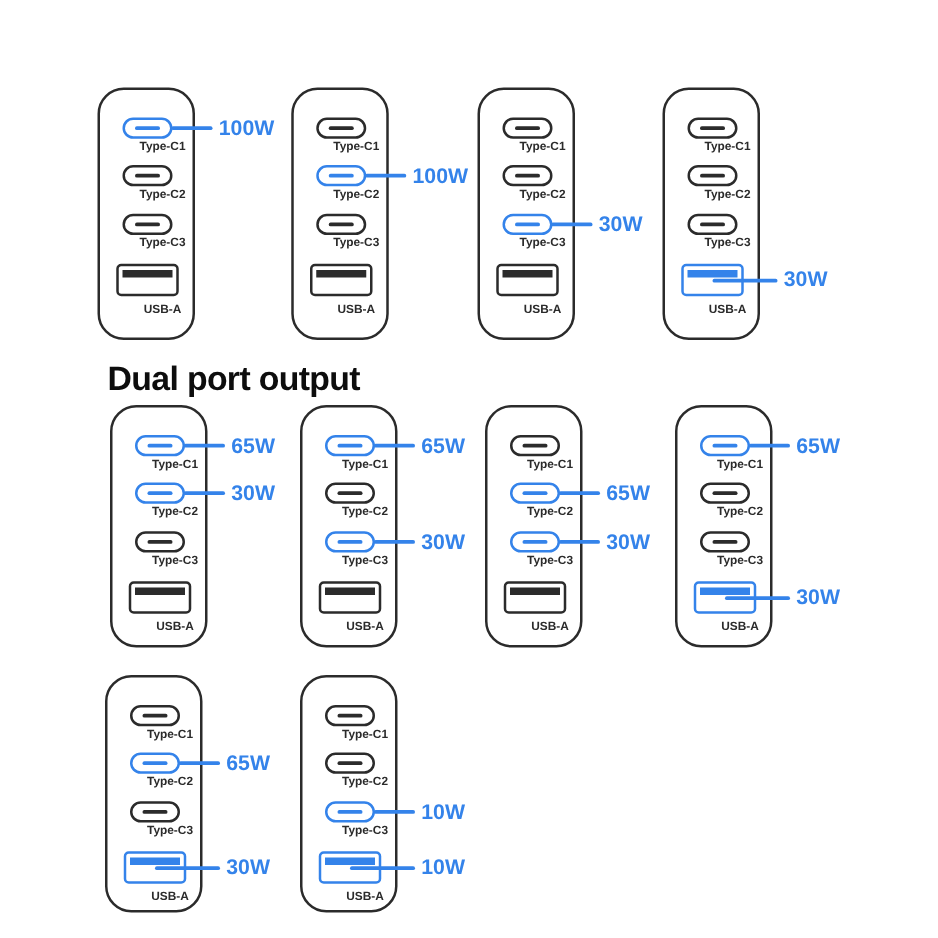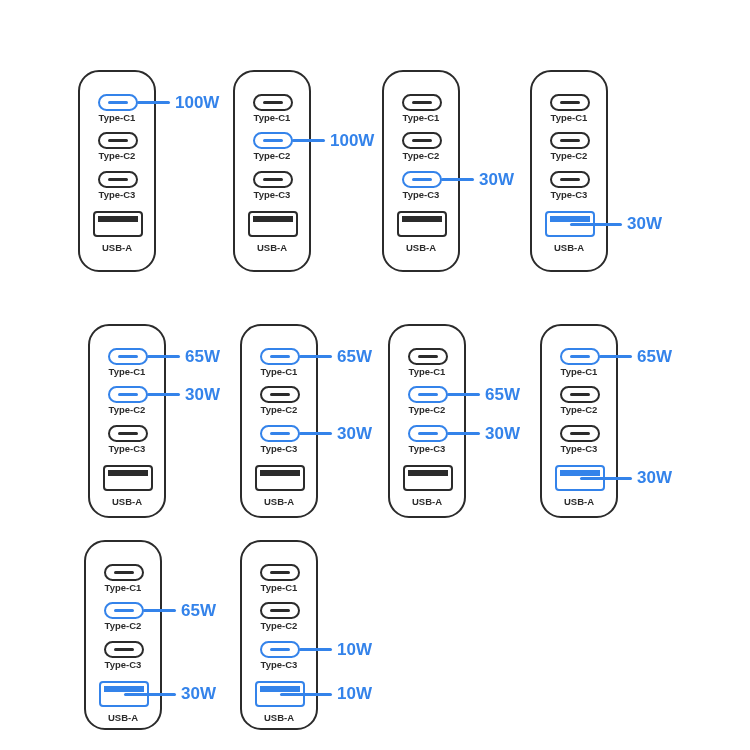--- a/index.html
+++ b/index.html
@@ -63,21 +63,21 @@
     position:absolute;
     left:3px;right:3px;top:3px;height:6px;
     background:var(--outline);
   }
   .hl.pill{border-color:var(--accent);}
   .hl.pill .slot{background:var(--accent);}
   .hl.usba{border-color:var(--accent);}
   .hl.usba .bar{background:var(--accent);}
   .port-label{
     position:absolute;
-    left:0;width:100%;
+    left:13px;width:100%;
     text-align:center;
     font-size:9.5px;
     font-weight:700;
     letter-spacing:0px;
     color:var(--label);
     white-space:nowrap;
   }
   .callout-line{
     position:absolute;
     height:3px;
@@ -93,20 +93,21 @@
     color:var(--accent);
     line-height:22px;
     white-space:nowrap;
     z-index:3;
   }
 </style>
 </head>
 <body>
 
 <div class="canvas" id="canvas">
+  <h2 class="sec-title" id="title-1">Dual port output</h2>
 <div class="charger" style="left: 78px; top: 70px; height: 202px;">
       <div class="pill hl" style="top: 22px;">
         <div class="slot"></div>
       </div>
       <div class="port-label" style="top: 40px;">Type-C1</div>
       <div class="callout-line" style="top: 29px; left: 57px; width: 33px;"></div>
       <div class="watt-label" style="top: 19.5px;">100W</div>
       <div class="pill" style="top: 60px;">
         <div class="slot"></div>
       </div>

